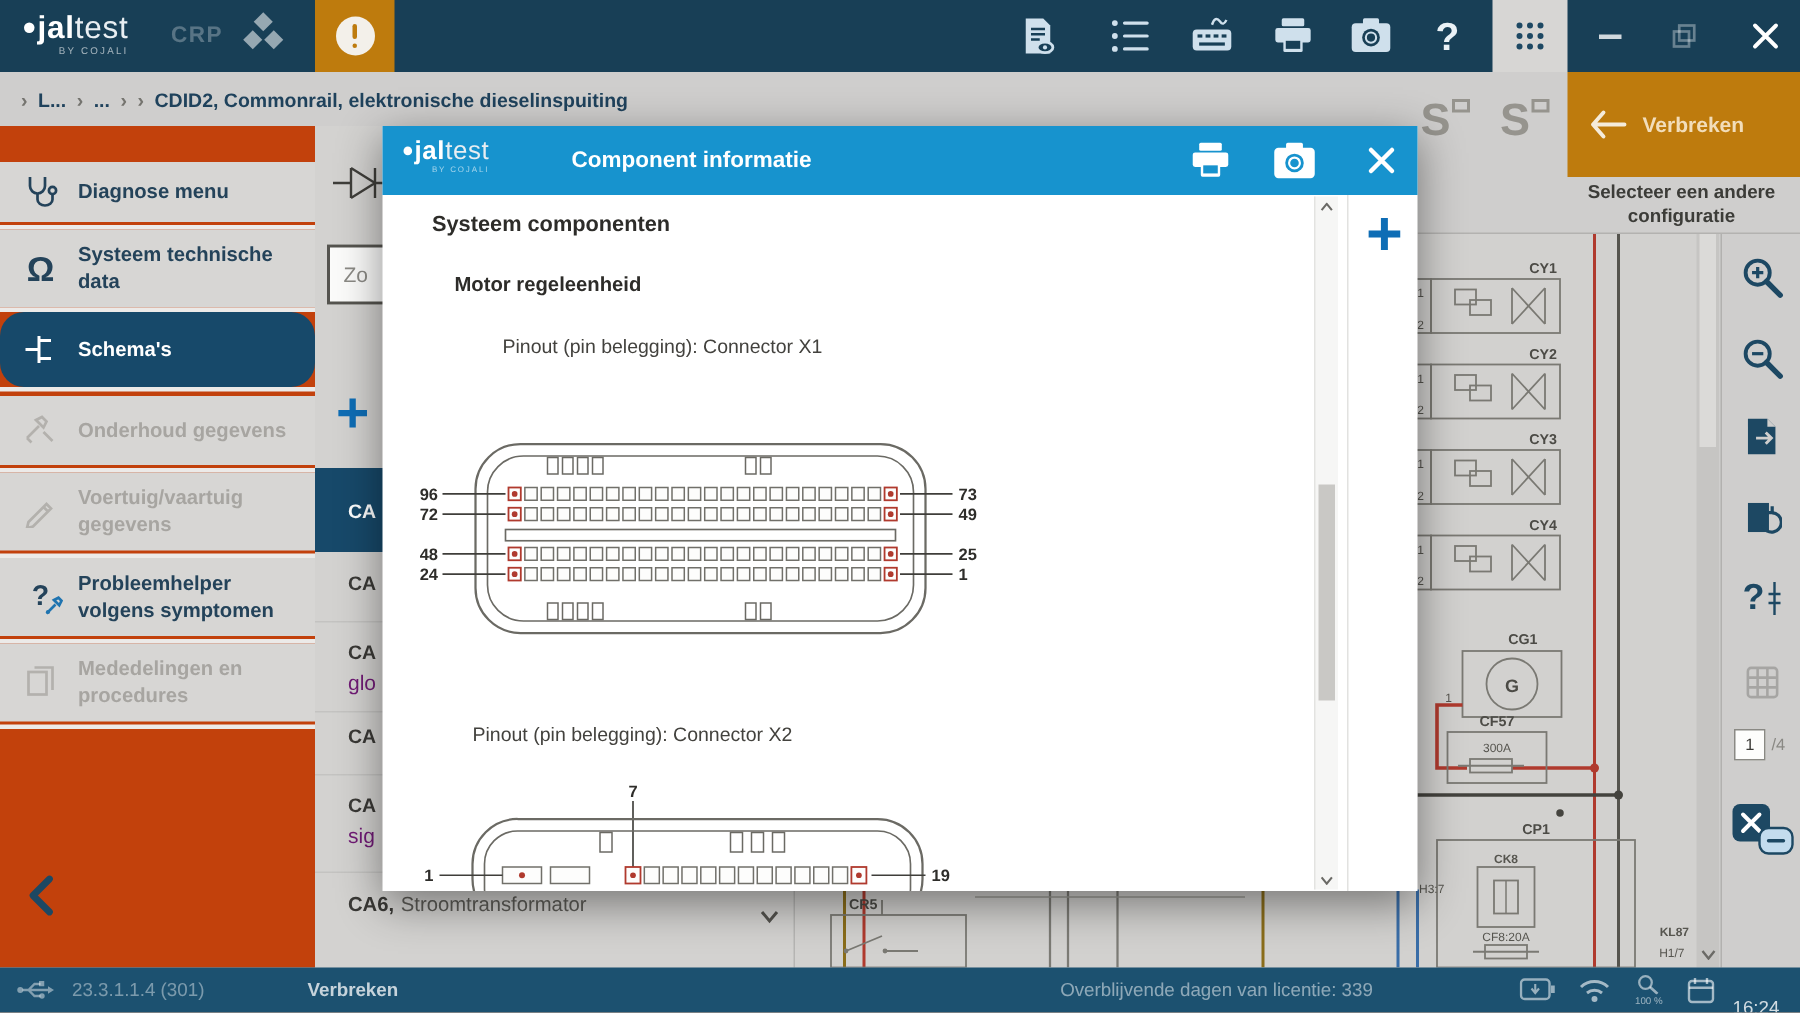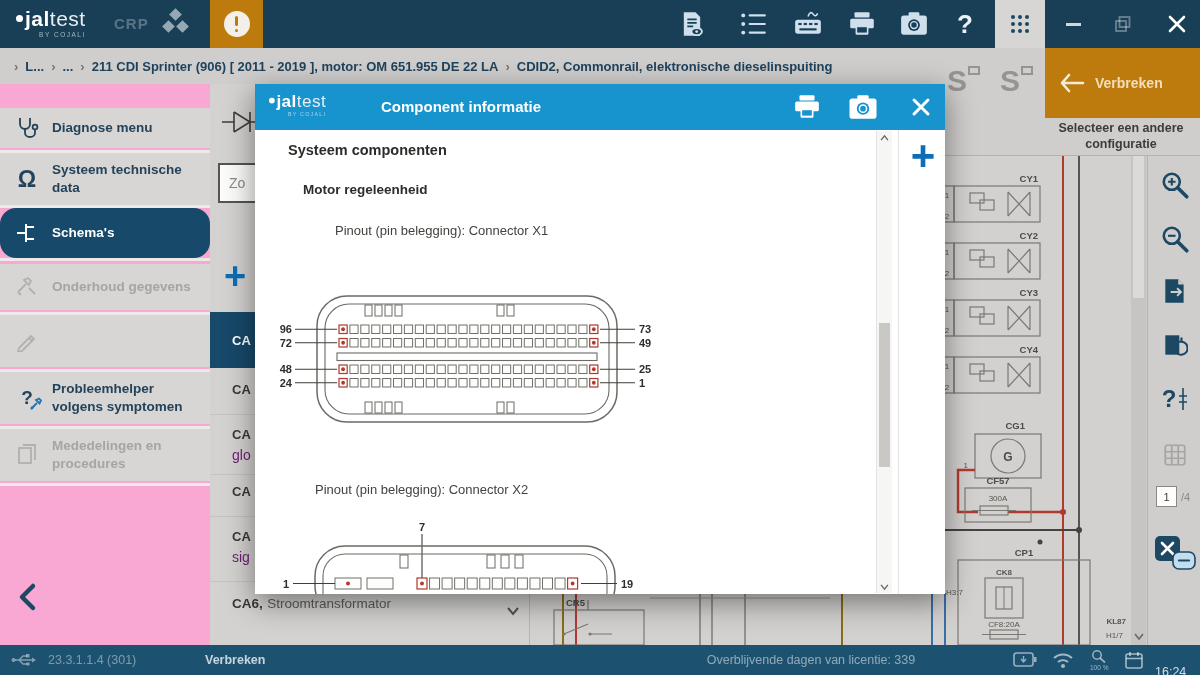--- a/index.html
+++ b/index.html
@@ -14,21 +14,21 @@
   .logo-dot{width:7px;height:7px;border-radius:50%;background:#fff;margin-right:2px;align-self:center;}
   .logo-bold{color:#fff;font-weight:bold;font-size:21px;letter-spacing:.5px;}
   .logo-light{color:#e8eef2;font-weight:300;font-size:21px;letter-spacing:.5px;}
   .logo-sub{color:rgba(255,255,255,.6);font-size:6.5px;letter-spacing:1.5px;text-align:right;margin-top:2px;}
   
   .crumbs{position:absolute;left:14px;top:48px;height:36px;display:flex;align-items:center;gap:7px;
           font-size:13px;color:#1f425c;white-space:nowrap;}
   .crumb{font-weight:bold;cursor:pointer;}
   .crumb-sep{color:#75746f;font-weight:bold;}
   
-  .sidebar{position:absolute;left:0;top:84px;width:210px;height:561px;background:#f9a8d4;}
+  .sidebar{position:absolute;left:0;top:84px;width:210px;height:561px;background:#c2410c;}
   .side-item{position:absolute;left:0;width:210px;display:flex;align-items:center;gap:11px;
              padding:0 8px 0 13px;box-sizing:border-box;cursor:pointer;background:#d7d6d4;}
   .side-item .lbl{font-size:13.5px;font-weight:bold;color:#24435a;line-height:1.3;}
   .side-item.dis .lbl{color:#a7a5a1;}
   .side-item.dis svg *{stroke:#b3b1ad !important;fill:none;}
   .side-item.sel{background:#17496A;}
   .side-item.sel .lbl{color:#fff;}
   .side-sep{position:absolute;left:0;width:210px;height:3px;background:#eceae8;}
   .side-ico{width:28px;display:flex;justify-content:center;flex:none;}
   
@@ -190,21 +190,20 @@
       </svg>
     </div>
   </div>
 
   <div class="crumbs">
     <span class="crumb-sep">›</span>
     <span class="crumb">L...</span>
     <span class="crumb-sep">›</span>
     <span class="crumb">...</span>
     <span class="crumb-sep">›</span>
-    <span class="crumb">211 CDI Sprinter (906) [ 2011 - 2019 ], motor: OM 651.955 DE 22 LA</span>
     <span class="crumb-sep">›</span>
     <span class="crumb">CDID2, Commonrail, elektronische dieselinspuiting</span>
   </div>
 
   <div class="abs" style="left:947px;top:58px;width:40px;height:46px;display:flex;align-items:center;cursor:pointer;">
     <span style="font-size:30px;font-weight:bold;color:#96948e;">S</span>
     <span style="width:8px;height:5px;border:2px solid #96948e;margin-left:1px;margin-top:-22px;"></span>
   </div>
   <div class="abs" style="left:1000px;top:58px;width:40px;height:46px;display:flex;align-items:center;cursor:pointer;">
     <span style="font-size:30px;font-weight:bold;color:#96948e;">S</span>
@@ -245,20 +244,21 @@
       </span>
       <span class="lbl">Onderhoud gegevens</span>
     </div>
     <div class="side-sep" style="top:228px;"></div>
     <div class="side-item dis" style="top:231px;height:52px;">
       <span class="side-ico">
         <svg width="24" height="22" viewBox="0 0 24 22" fill="none" stroke="#b3b1ad" stroke-width="1.8">
           <path d="M4 18 L16 6 l3 3 L7 21 l-4 1 z M14 8 l3 3"></path>
         </svg>
       </span>
+      <span class="lbl">Voertuig/vaartuig gegevens</span>
     </div>
     <div class="side-sep" style="top:285px;"></div>
     <div class="side-item" style="top:288px;height:52px;">
       <span class="side-ico" style="position:relative;">
         <span style="font-size:19px;font-weight:bold;color:#24435a;">?</span>
         <svg width="14" height="14" viewBox="0 0 14 14" style="position:absolute;right:-2px;bottom:-2px;" fill="none" stroke="#1f74b0" stroke-width="1.8">
           <path d="M2 12 l6 -6 M7 3 l3 -1.5 l2 2 l-1.5 3 z"></path>
             <circle cx="3" cy="11" r="1.4" fill="#1f74b0" stroke="none"></circle>
         </svg>
       </span>

